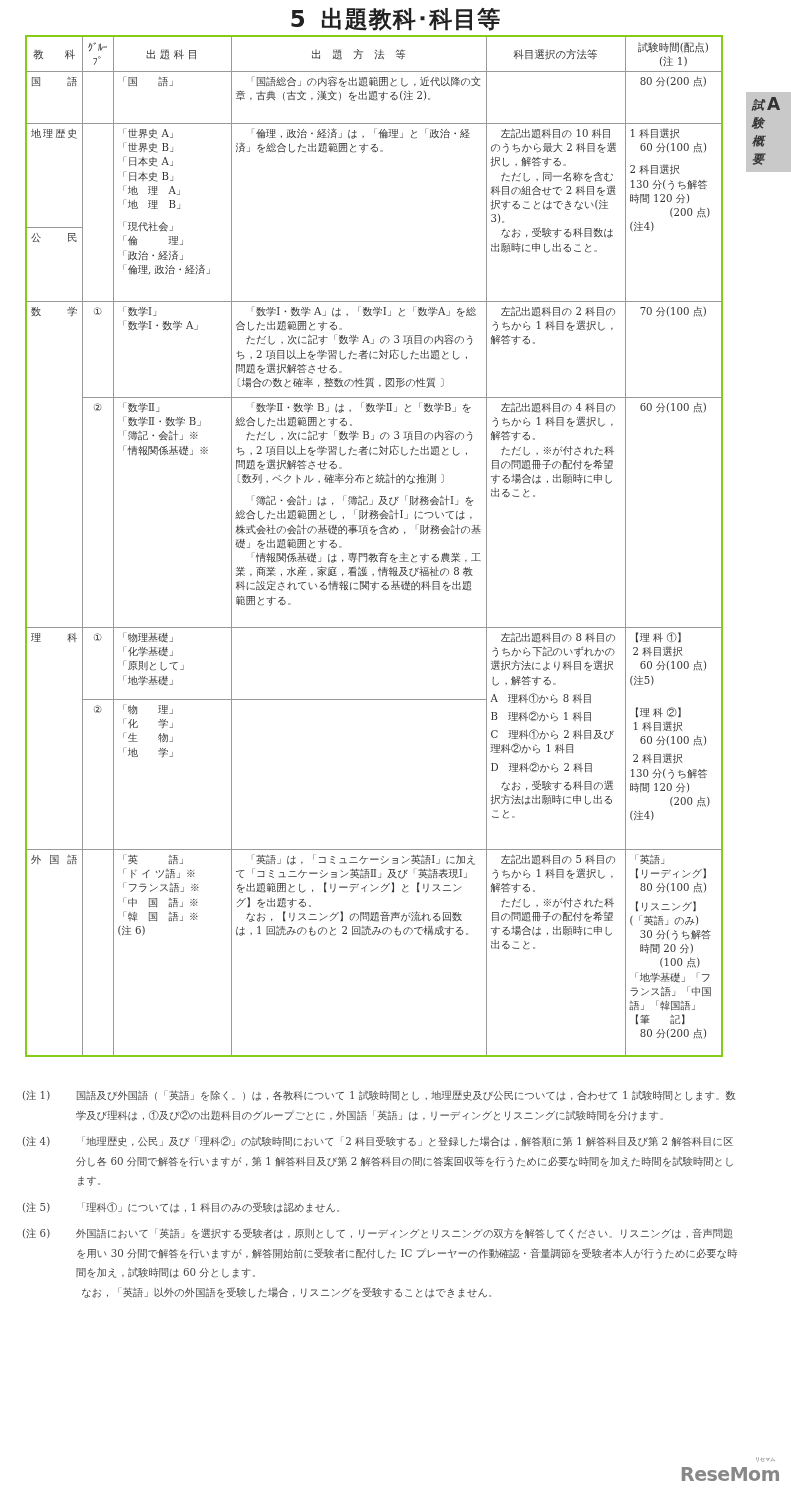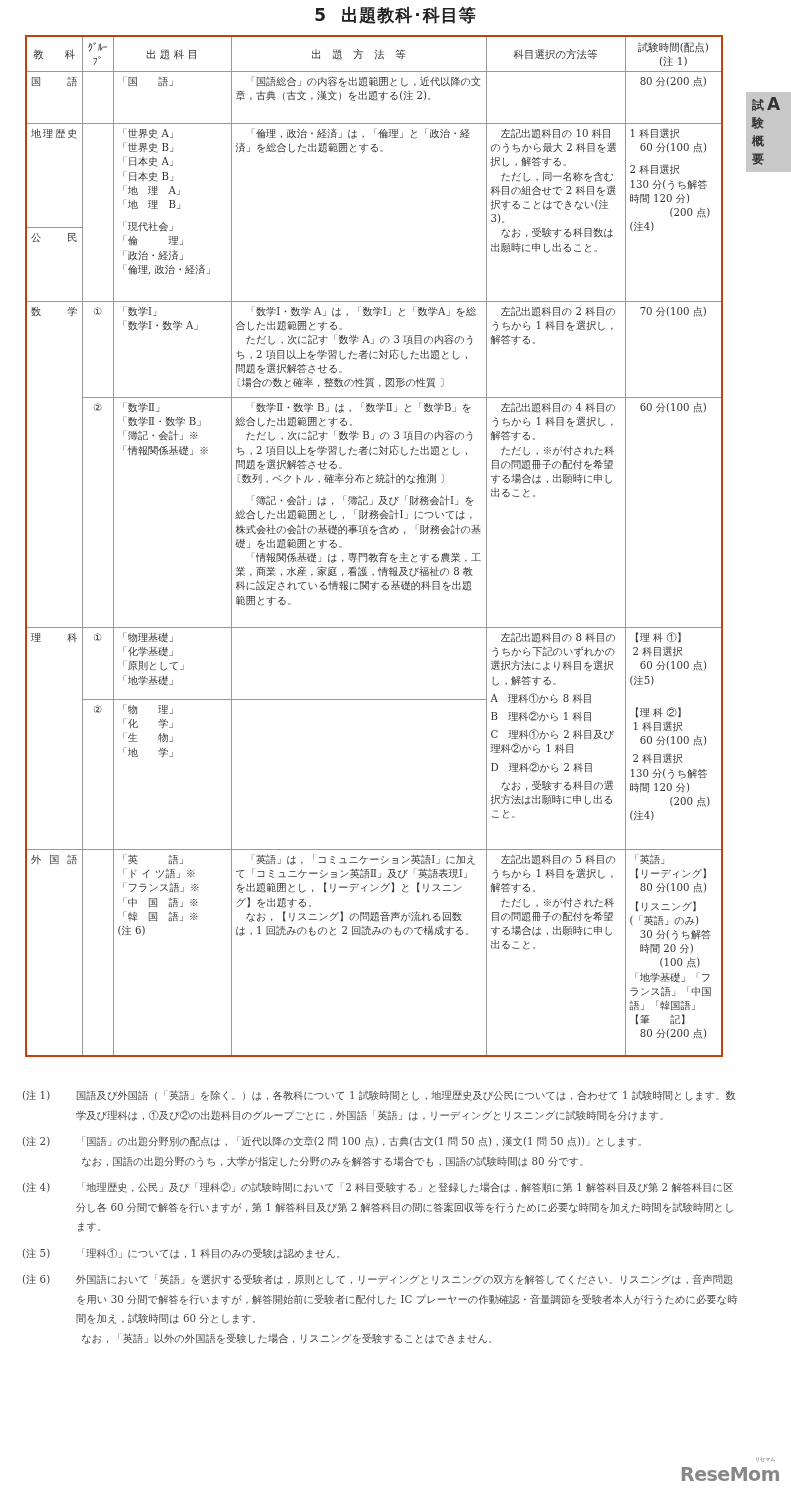--- a/index.html
+++ b/index.html
@@ -1,31 +1,31 @@
 <!DOCTYPE html>
 <html><head>
 <meta charset="utf-8">
 <style>
   html,body{margin:0;padding:0;background:#fff;}
   body{width:791px;height:1500px;position:relative;overflow:hidden;
        font-family:"DejaVu Serif","Liberation Serif",serif;color:#333;}
   .title{position:absolute;left:0;top:4px;width:791px;text-align:center;
          font-family:"DejaVu Sans","Liberation Sans",sans-serif;font-weight:bold;
-         font-size:17px;color:#222;letter-spacing:1px;}
+         font-size:23px;color:#222;letter-spacing:1px;}
   .title .num{margin-right:14px;}
   .side-tab{position:absolute;left:746px;top:92px;width:45px;height:80px;background:#c9c9c9;}
   .side-tab .A{position:absolute;left:21px;top:2px;font-family:"DejaVu Sans","Liberation Sans",sans-serif;
                font-weight:bold;font-size:17px;color:#333;}
   .side-tab .v{position:absolute;left:6px;top:4px;width:14px;font-family:"DejaVu Sans","Liberation Sans",sans-serif;
-               font-weight:bold;font-size:12px;line-height:18px;color:#333;word-break:break-all;}
+               font-weight:bold;font-size:12px;line-height:18px;color:#333;word-break:break-all;font-style:italic;}
   table.main{position:absolute;left:25px;top:35px;width:696px;border-collapse:collapse;
              font-size:10.2px;line-height:14.2px;table-layout:fixed;}
   table.main td, table.main th{border:1px solid #999;vertical-align:top;padding:3px 4px;
              color:#333;font-weight:normal;}
-  table.main{border:2px solid #c2410c;}
+  table.main{border:2px solid #84cc16;}
   table.main th{vertical-align:middle;text-align:center;height:34px;padding:0 3px;font-size:10.5px;}
   th.group{font-size:6.5px;letter-spacing:-0.5px;}
   td.kyoka{text-align:justify;text-align-last:justify;padding:3px 5px;}
   td.grp{text-align:center;}
   .line{display:block;white-space:pre;}
   .indent{text-indent:1em;}
   .para{display:block;text-indent:1em;}
   .center{text-align:center;}
   .dashtop td{border-top:1px dashed #999;}
   .bracket{display:block;margin-left:-4px;white-space:nowrap;}
@@ -255,24 +255,20 @@
   </tr>
 </tbody>
   </table>
 
 <div class="notes">
   <div class="note">
     <span class="lab">(注 1)</span>
     <span class="txt">国語及び外国語（「英語」を除く。）は，各教科について 1 試験時間とし，地理歴史及び公民については，合わせて 1 試験時間とします。数学及び理科は，①及び②の出題科目のグループごとに，外国語「英語」は，リーディングとリスニングに試験時間を分けます。</span>
   </div>
   <div class="note">
-    <span class="lab">(注 2)</span>
-    <span class="txt"><span>「国語」の出題分野別の配点は，「近代以降の文章(2 問 100 点)，古典(古文(1 問 50 点)，漢文(1 問 50 点))」とします。</span><span class="after">なお，国語の出題分野のうち，大学が指定した分野のみを解答する場合でも，国語の試験時間は 80 分です。</span></span>
-  </div>
-  <div class="note">
     <span class="lab">(注 4)</span>
     <span class="txt">「地理歴史，公民」及び「理科②」の試験時間において「2 科目受験する」と登録した場合は，解答順に第 1 解答科目及び第 2 解答科目に区分し各 60 分間で解答を行いますが，第 1 解答科目及び第 2 解答科目の間に答案回収等を行うために必要な時間を加えた時間を試験時間とします。</span>
   </div>
   <div class="note">
     <span class="lab">(注 5)</span>
     <span class="txt">「理科①」については，1 科目のみの受験は認めません。</span>
   </div>
   <div class="note">
     <span class="lab">(注 6)</span>
     <span class="txt"><span>外国語において「英語」を選択する受験者は，原則として，リーディングとリスニングの双方を解答してください。リスニングは，音声問題を用い 30 分間で解答を行いますが，解答開始前に受験者に配付した IC プレーヤーの作動確認・音量調節を受験者本人が行うために必要な時間を加え，試験時間は 60 分とします。</span><span class="after">なお，「英語」以外の外国語を受験した場合，リスニングを受験することはできません。</span></span>

